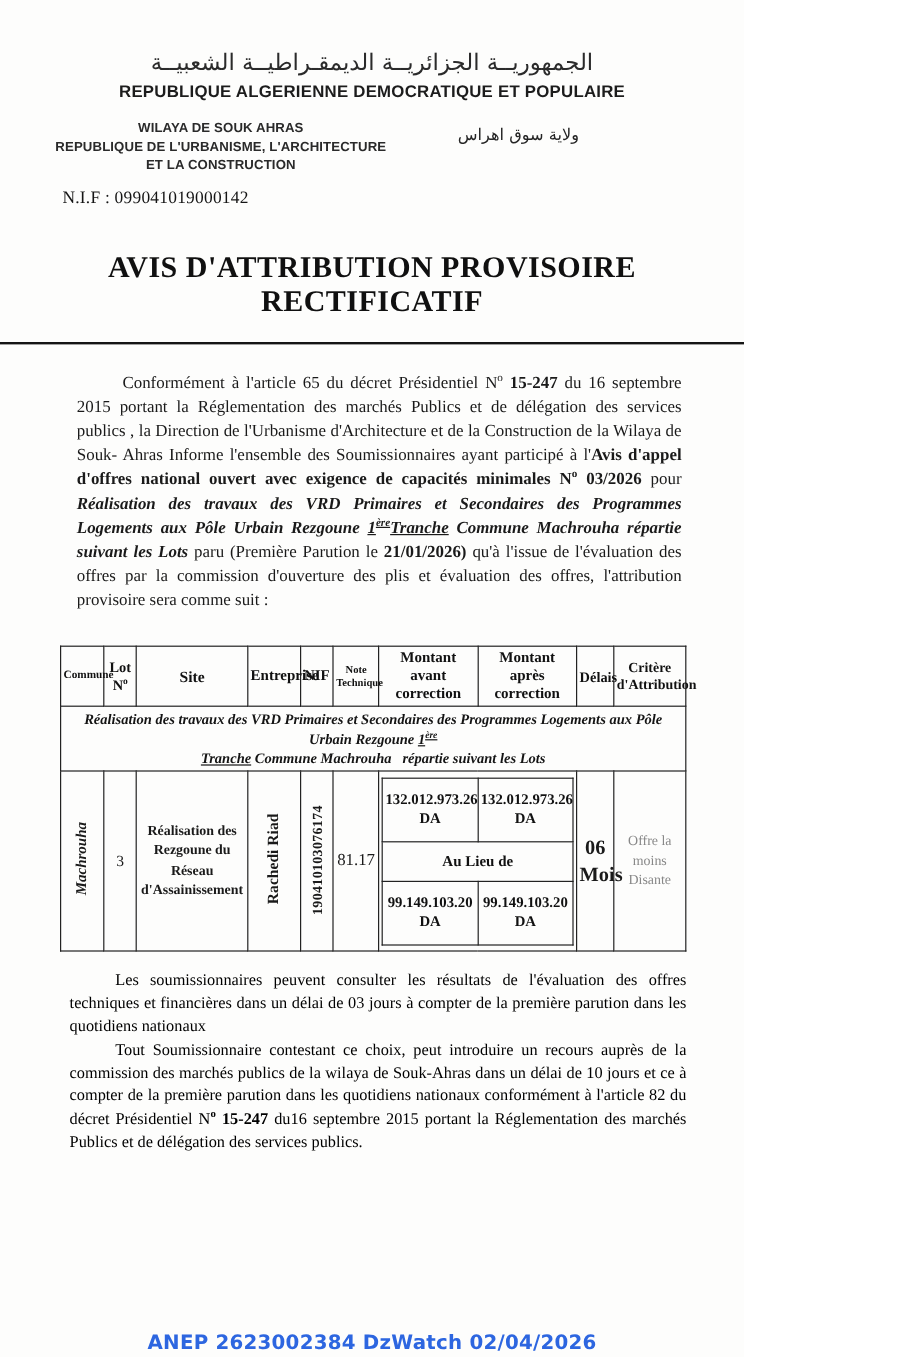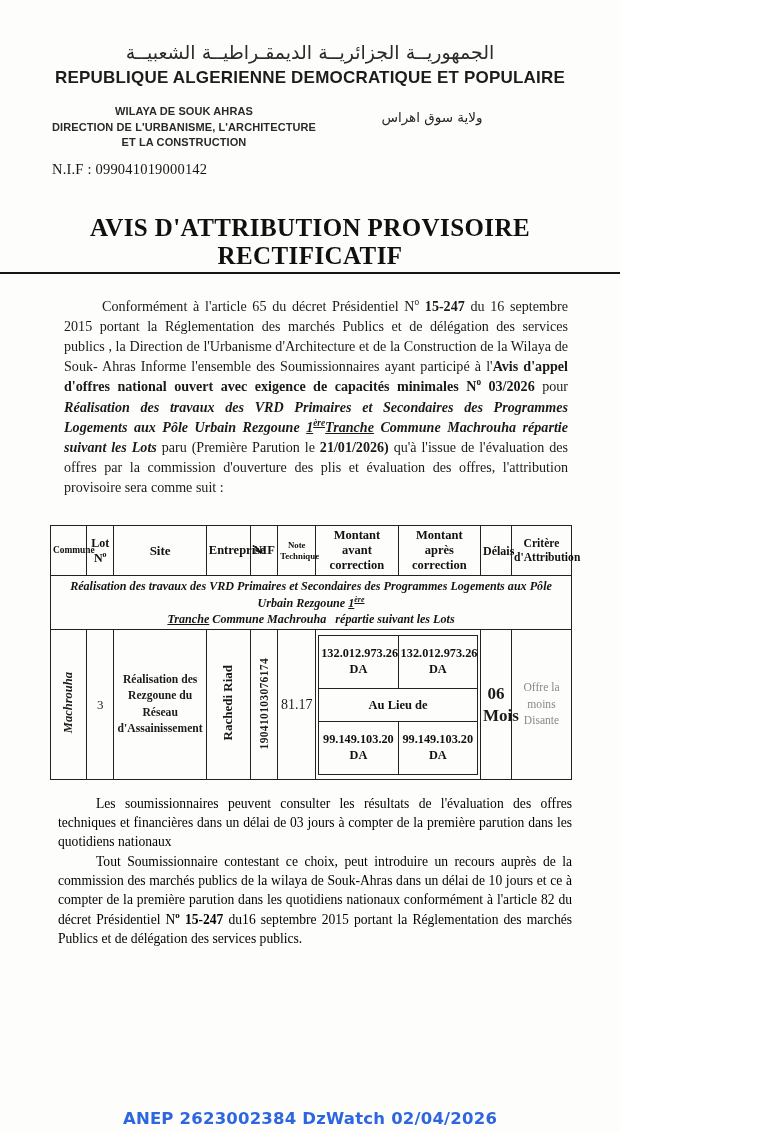--- a/index.html
+++ b/index.html
@@ -30,21 +30,21 @@
     letter-spacing: 1px;
     color: #2b2b2b;
     padding-top: 42px;
     direction: rtl;
     line-height: 1.1;
   }
   .hdr-fr-title {
     text-align: center;
     font-family: "Liberation Sans", sans-serif;
     font-weight: bold;
-    font-size: 17px;
+    font-size: 14px;
     color: #1c1c1c;
     margin-top: 5px;
     letter-spacing: 0.2px;
   }
 
   .hdr-cols {
     position: relative;
     margin-top: 16px;
     height: 70px;
   }
@@ -90,21 +90,21 @@
     margin-top: 40px;
   }
   .doc-title {
     display: inline-block;
     font-family: "Liberation Serif", serif;
     font-weight: bold;
     font-size: 25px;
     letter-spacing: 0.4px;
     color: #101010;
     border-bottom: 2.2px solid #151515;
-    padding-bottom: 2px;
+    padding-bottom: 19px;
   }
 
   
   .body-block {
     margin: 22px 52px 0 64px;
     font-size: 14.1px;
     line-height: 1.43;
     text-align: justify;
     color: #1a1a1a;
   }
@@ -232,21 +232,21 @@
 <body>
 
 <div class="page">
 
   <div class="hdr-ar-title">الجمهوريــة الجزائريــة الديمقـراطيــة الشعبيــة</div>
   <div class="hdr-fr-title">REPUBLIQUE ALGERIENNE DEMOCRATIQUE ET POPULAIRE</div>
 
   <div class="hdr-cols">
     <div class="hdr-left">
       <div>WILAYA DE SOUK AHRAS</div>
-      <div>DIRECTION DE L'URBANISME, L'ARCHITECTURE</div>
+      <div>REPUBLIQUE DE L'URBANISME, L'ARCHITECTURE</div>
       <div>ET LA CONSTRUCTION</div>
     </div>
     <div class="hdr-nif">N.I.F : 099041019000142</div>
     <div class="hdr-right">
       <div>ولاية سوق اهراس</div>
     </div>
   </div>
 
   <div class="doc-title-wrap">
     <span class="doc-title">AVIS D'ATTRIBUTION PROVISOIRE  RECTIFICATIF</span>

